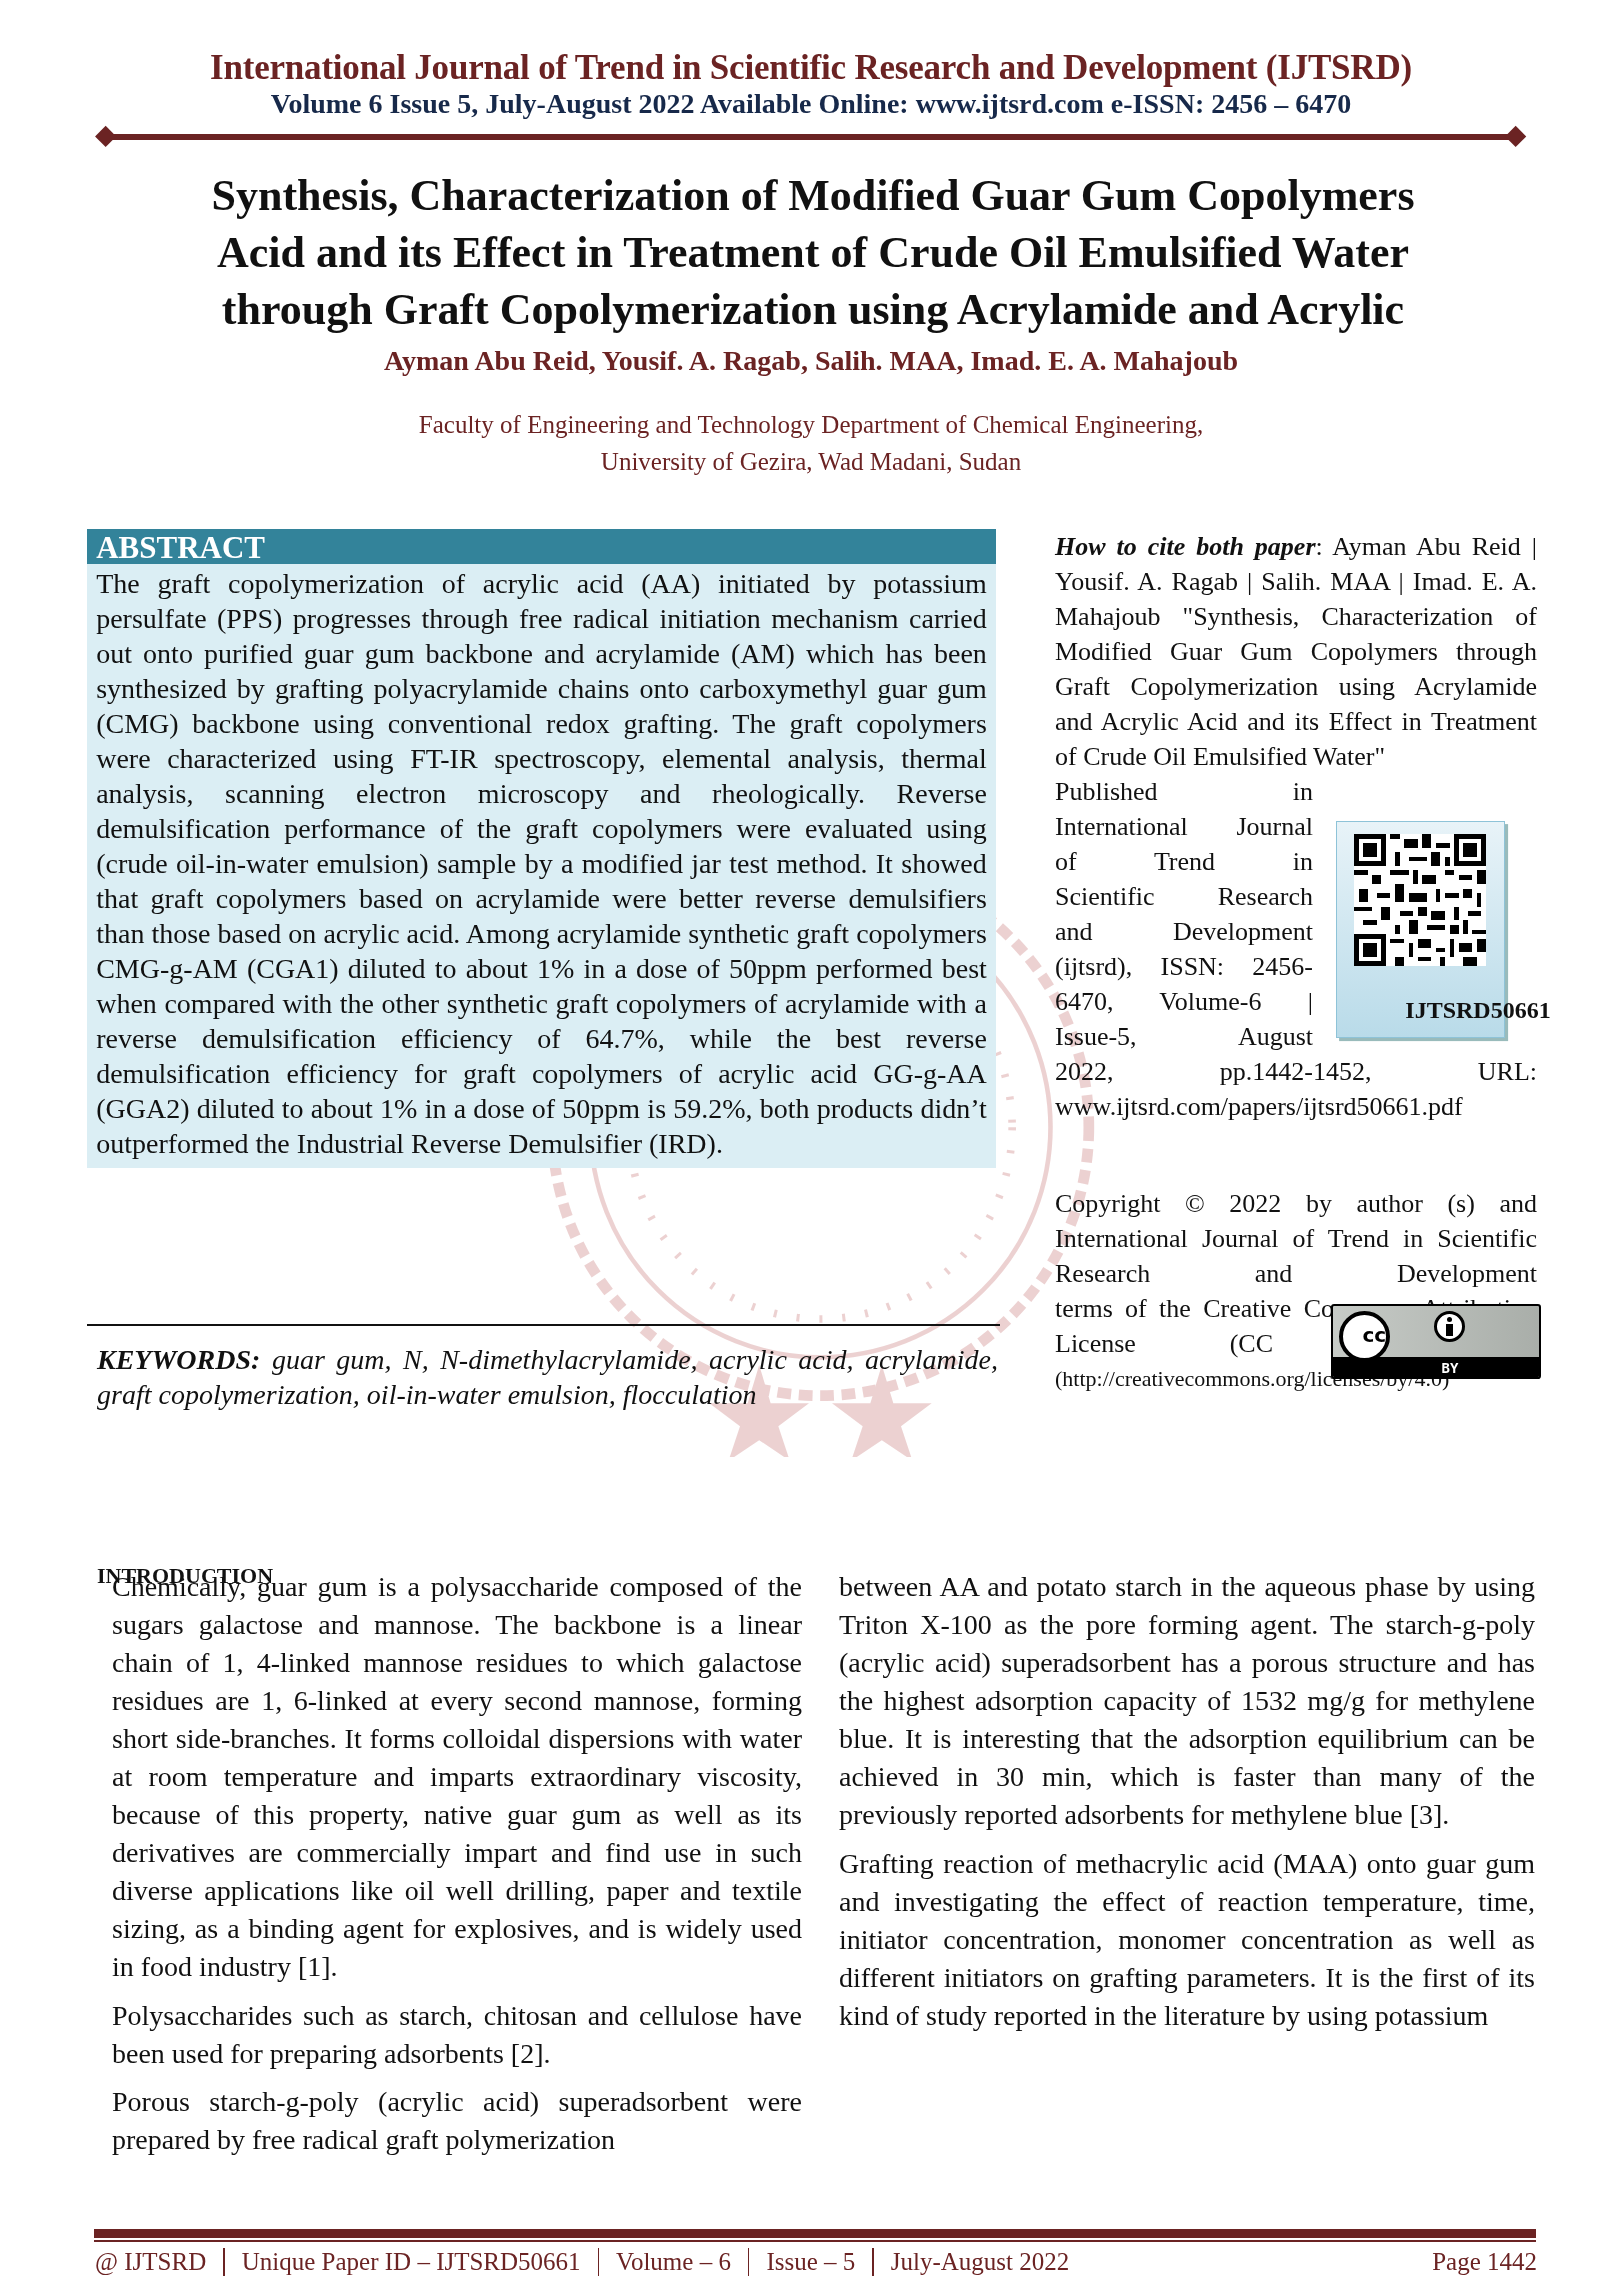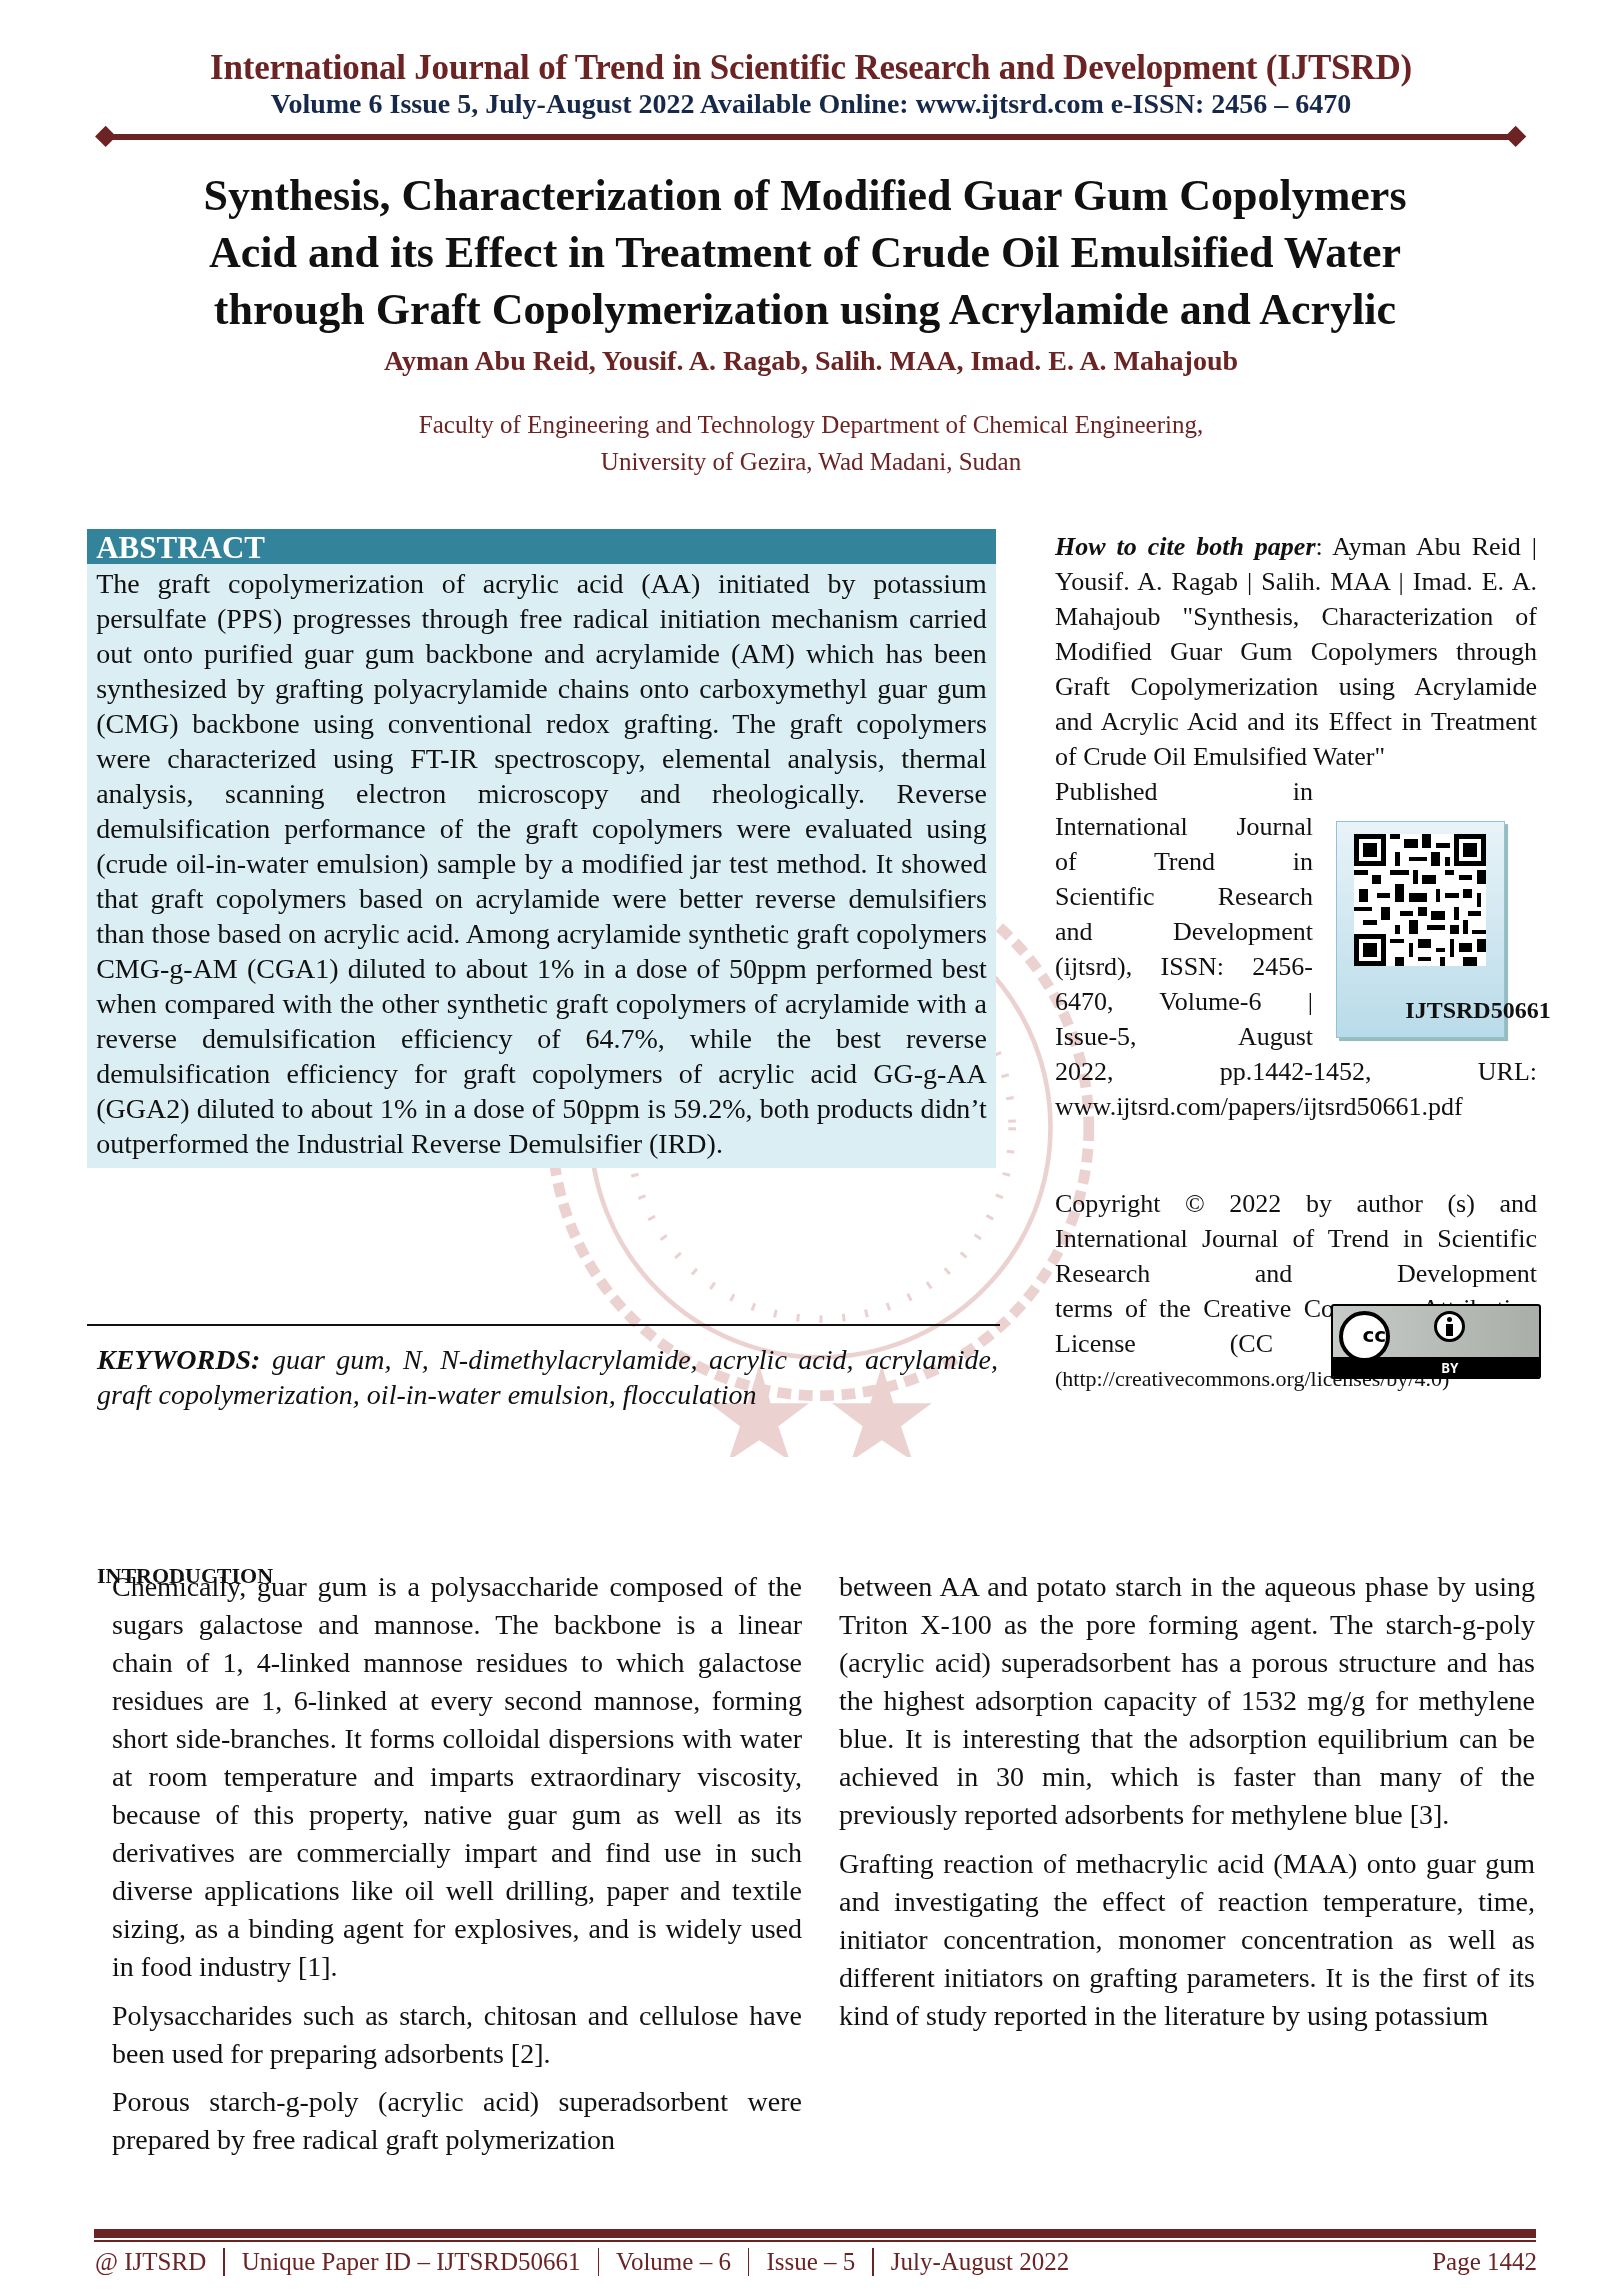--- a/index.html
+++ b/index.html
@@ -20,21 +20,21 @@
     background: #6b2323;
   }
   .hdr-rule::before, .hdr-rule::after {
     content: ""; position: absolute; top: -5.4px; width: 15.3px; height: 15.3px;
     background: #6b2323; transform: rotate(45deg);
   }
   .hdr-rule::before { left: -9.2px; }
   .hdr-rule::after { right: -9.2px; }
 
   .title {
-    position: absolute; left: 84px; width: 1442px; top: 167px; text-align: center;
+    position: absolute; left: 92px; width: 1442px; top: 167px; text-align: center;
     font-weight: bold; font-size: 44px; line-height: 57px; color: #111;
   }
   .authors {
     position: absolute; left: 0; width: 1622px; top: 345px; text-align: center;
     font-weight: bold; font-size: 28px; color: #6b2323;
   }
   .affil {
     position: absolute; left: 0; width: 1622px; top: 406px; text-align: center;
     font-size: 25px; line-height: 37px; color: #6b2323;
   }

